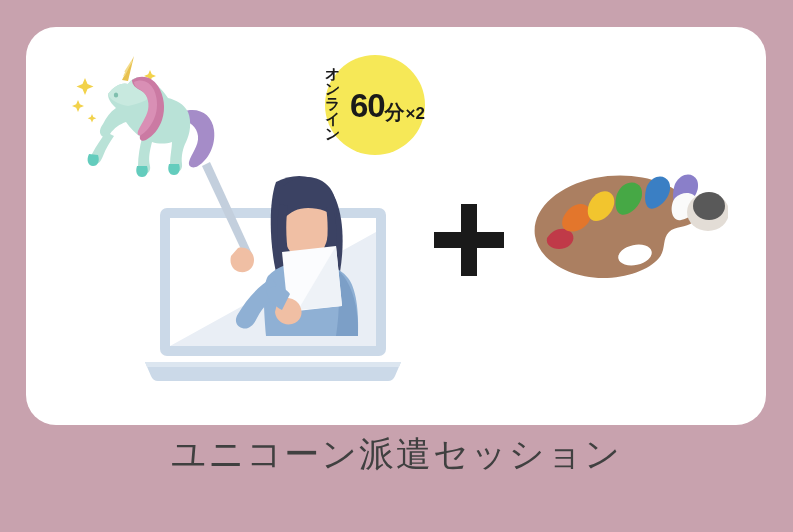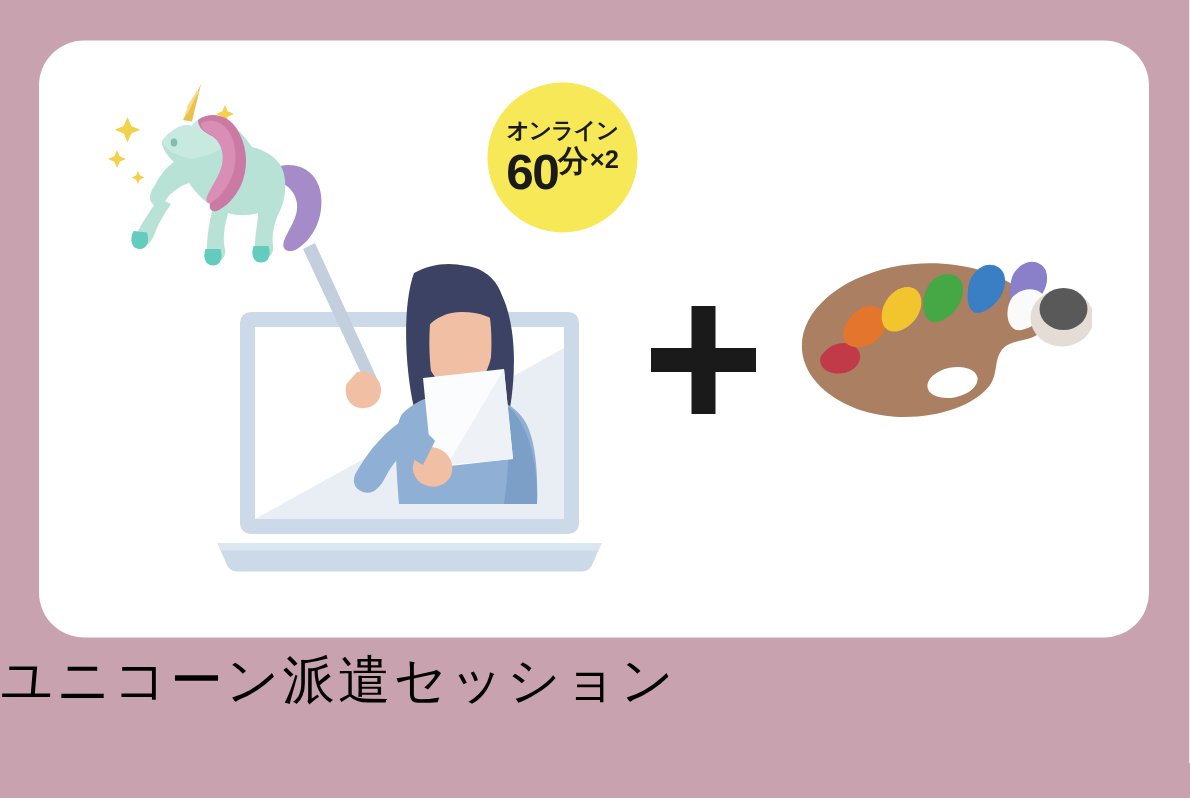--- a/index.html
+++ b/index.html
@@ -39,35 +39,35 @@
   
   .badge {
     position: absolute;
     left: 325px;
     top: 55px;
     width: 100px;
     height: 100px;
     border-radius: 50%;
     background: #f6e857;
     display: flex;
-    flex-direction: column;
+    flex-direction: row;
     align-items: center;
     justify-content: center;
     color: #1a1a1a;
   }
   .badge-top {
     font-size: 15px;
     font-weight: 700;
     letter-spacing: -0.5px;
     line-height: 1;
     margin-bottom: 3px;
   }
   .badge-bottom {
     display: flex;
-    align-items: flex-start;
+    align-items: flex-end;
     line-height: 1;
   }
   .badge-num {
     font-size: 33px;
     font-weight: 700;
     letter-spacing: -1px;
   }
   .badge-unit {
     font-size: 20px;
     font-weight: 700;
@@ -120,22 +120,22 @@
     width: 205px;
     height: 165px;
   }
 
   
   .title {
     position: absolute;
     left: 0;
     top: 432px;
     width: 793px;
-    text-align: left;
-    color: #000000;
+    text-align: center;
+    color: #404040;
   }
   .title-line {
     font-size: 35px;
     font-weight: 400;
     letter-spacing: 2px;
     line-height: 1.26;
     white-space: nowrap;
   }
 </style>
 </head>

